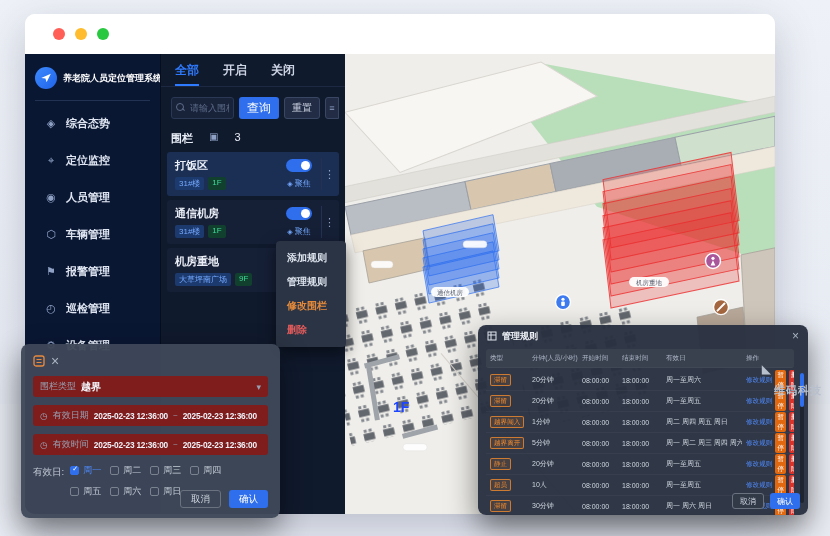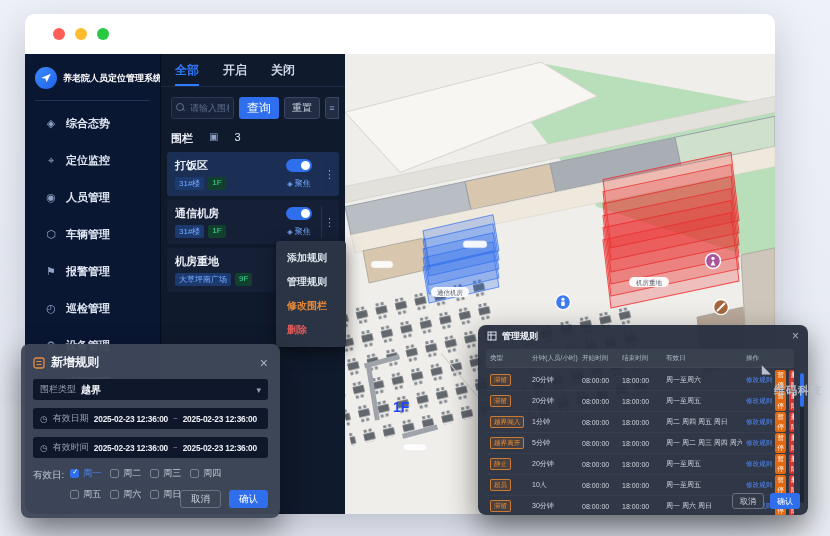--- a/index.html
+++ b/index.html
@@ -87,21 +87,21 @@
                  background:radial-gradient(circle at 35% 30%, #ffa24f, #f3731d); display:flex; align-items:center; justify-content:center;
                  box-shadow:0 4px 10px rgba(243,115,29,.35); cursor:pointer; }
   .draw-label { margin-top:11px; font-size:11px; color:#474d59; }
 
   
   .modal-add { position:absolute; left:21px; top:344px; width:259px; height:174px; background:rgba(62,72,88,.96);
                border-radius:8px; box-shadow:0 12px 30px rgba(0,0,0,.45); z-index:40; padding:10px 12px; }
   .ma-header { display:flex; align-items:center; gap:6px; }
   .ma-title { font-size:12px; font-weight:bold; color:#f2f5fa; flex:1; }
   .ma-close { color:#aab3c2; font-size:14px; cursor:pointer; line-height:1; }
-  .ma-field { margin-top:8px; height:21px; background:#0f172a; border-radius:3px; display:flex; align-items:center;
+  .ma-field { margin-top:8px; height:21px; background:#7f1d1d; border-radius:3px; display:flex; align-items:center;
               padding:0 7px; gap:5px; white-space:nowrap; overflow:hidden; cursor:pointer; }
   .ma-label { font-size:9px; color:#97a1b2; flex:none; }
   .ma-value { font-size:10px; font-weight:bold; color:#f2f5fa; }
   .ma-chevron { margin-left:auto; color:#97a1b2; font-size:9px; }
   .ma-clock { color:#97a1b2; font-size:9px; }
   .ma-date { font-size:8.3px; font-weight:bold; color:#eef1f7; letter-spacing:-.2px; }
   .ma-sep { font-size:8px; color:#97a1b2; }
   .ma-days { display:flex; margin-top:9px; gap:6px; }
   .ma-days-label { font-size:9.5px; color:#c6cdd8; flex:none; padding-top:2px; }
   .day-wrap { display:flex; flex-wrap:wrap; width:200px; row-gap:8px; }
@@ -400,21 +400,20 @@
 
       <div class="cm-item red">删除</div>
     </div>
 
   <div class="modal-add">
     <div class="ma-header">
       <svg width="12" height="12" viewBox="0 0 12 12">
         <rect x="1" y="1" width="10" height="10" rx="2" fill="none" stroke="#e98a3e" stroke-width="1.3"></rect>
         <path d="M3.5 4.5 h5 M3.5 7.5 h5" stroke="#e98a3e" stroke-width="1.2"></path>
       </svg>
-      <span class="ma-title">新增规则</span>
       <span class="ma-close">×</span>
     </div>
 
     <div class="ma-field">
       <span class="ma-label">围栏类型</span>
       <span class="ma-value">越界</span>
       <span class="ma-chevron">▾</span>
     </div>
 
     <div class="ma-field">

